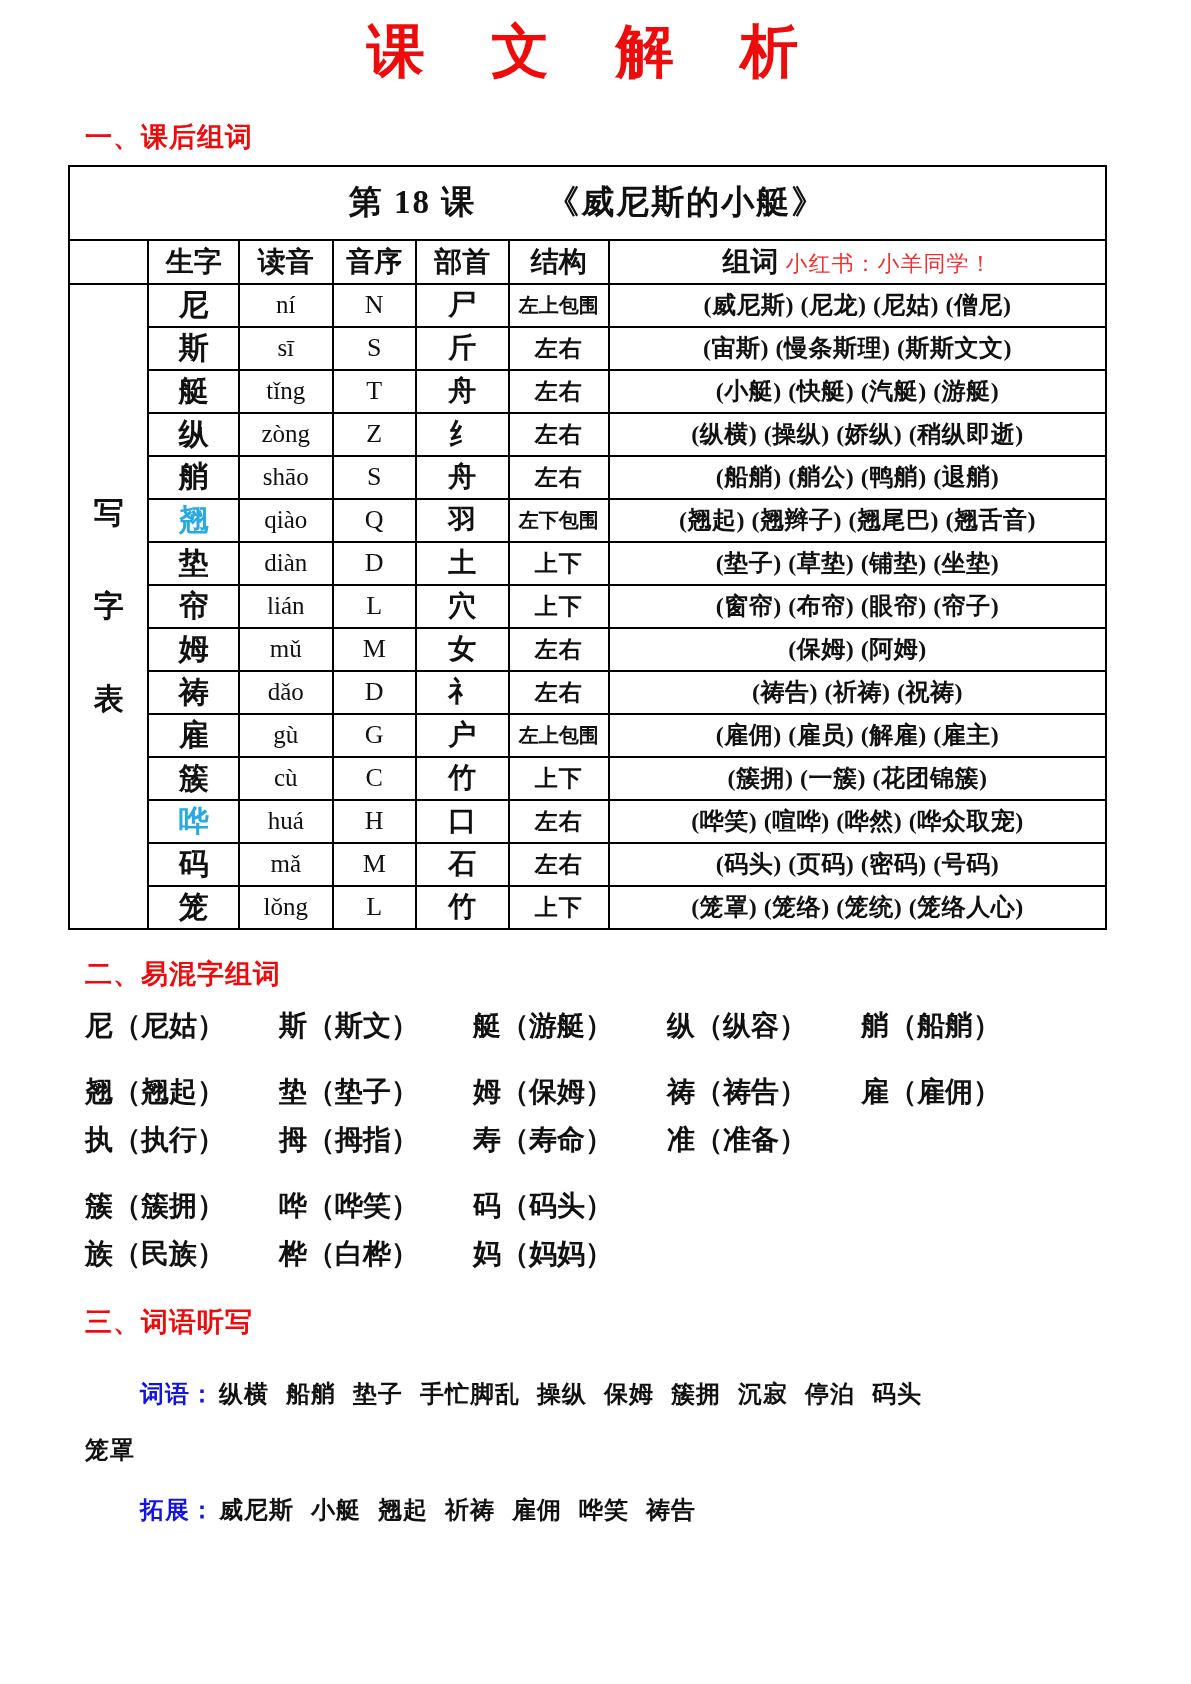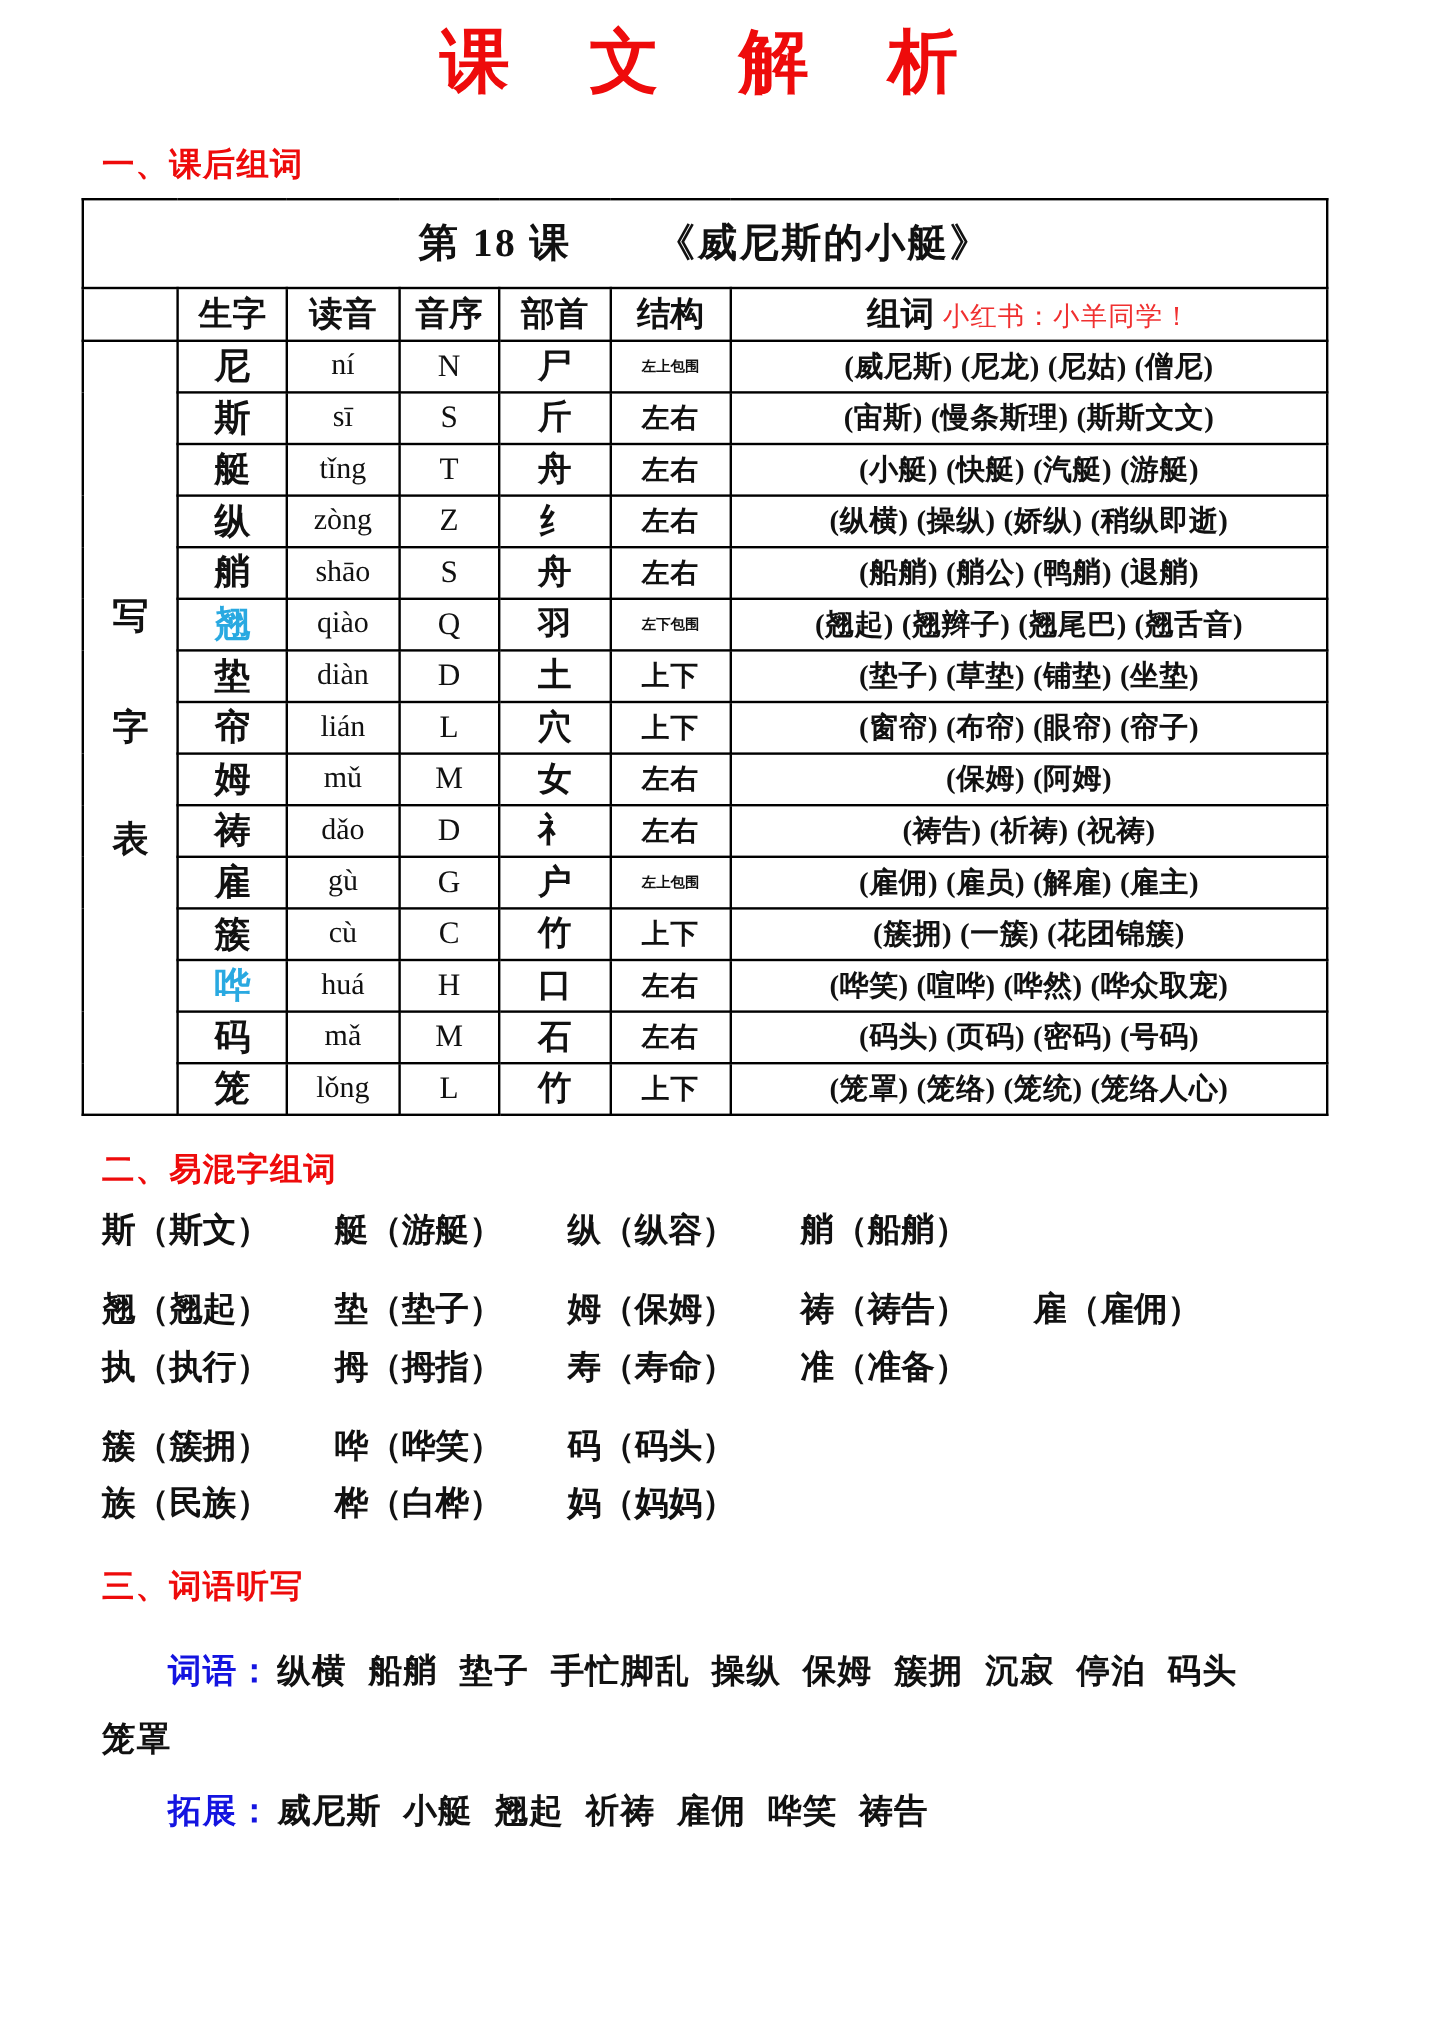--- a/index.html
+++ b/index.html
@@ -36,37 +36,37 @@
   tr.head td{height:42px;font-size:28px;font-weight:700;}
   td.words-head{text-align:right;padding-right:6px;}
   .note-red{color:#f03030;font-size:22px;font-weight:400;letter-spacing:1px;}
   tr.data td{height:41px;}
   .c-char{font-size:30px;font-weight:600;}
   .c-char.blue{color:#29a9e1;}
   .c-pinyin{font-size:25px;}
   .c-initial{font-size:26px;}
   .c-radical{font-size:28px;font-weight:600;}
   .c-structure{font-size:23px;font-weight:600;letter-spacing:1px;}
-  .c-structure.small{font-size:12px;letter-spacing:0;}
+  .c-structure.small{font-size:20px;letter-spacing:0;}
   .c-words{font-size:24px;font-weight:600;letter-spacing:0.5px;}
   td.side-cell{
     font-size:30px;font-weight:600;vertical-align:middle;
   }
   td.side-cell .v{display:flex;flex-direction:column;align-items:center;
     justify-content:center;gap:52px;}
 
   
   .cwrap{margin-left:85px;}
   .cgroup{margin-bottom:18px;}
   .crow{display:grid;grid-template-columns:194px 194px 194px 194px 194px;
     line-height:48px;font-size:28px;font-weight:600;}
   .ccell{white-space:nowrap;}
 
   
-  .dict{margin:26px 0 0 85px;font-size:28px;font-weight:600;line-height:56px;
+  .dict{margin:26px 0 0 85px;font-size:24px;font-weight:600;line-height:56px;
     letter-spacing:1px;word-spacing:10px;}
   .dict .lbl{color:#1414e0;font-weight:700;margin-right:4px;}
   .dict .indent{display:inline-block;width:55px;}
   .dict2{margin-top:4px;}
 </style>
 </head>
 <body>
 
 <div class="page">
 
@@ -228,20 +228,21 @@
       <td class="c-words">(笼罩) (笼络) (笼统) (笼络人心)</td>
     </tr>
       </tbody>
   </table>
 
   <div class="sec-heading">二、易混字组词</div>
 
   <div class="cwrap">
       <div class="cgroup">
         <div class="crow">
+          <span class="ccell">尼（尼姑）</span>
           <span class="ccell">斯（斯文）</span>
           <span class="ccell">艇（游艇）</span>
           <span class="ccell">纵（纵容）</span>
           <span class="ccell">艄（船艄）</span>
         </div>
       </div>
       <div class="cgroup">
         <div class="crow">
           <span class="ccell">翘（翘起）</span>
           <span class="ccell">垫（垫子）</span>

